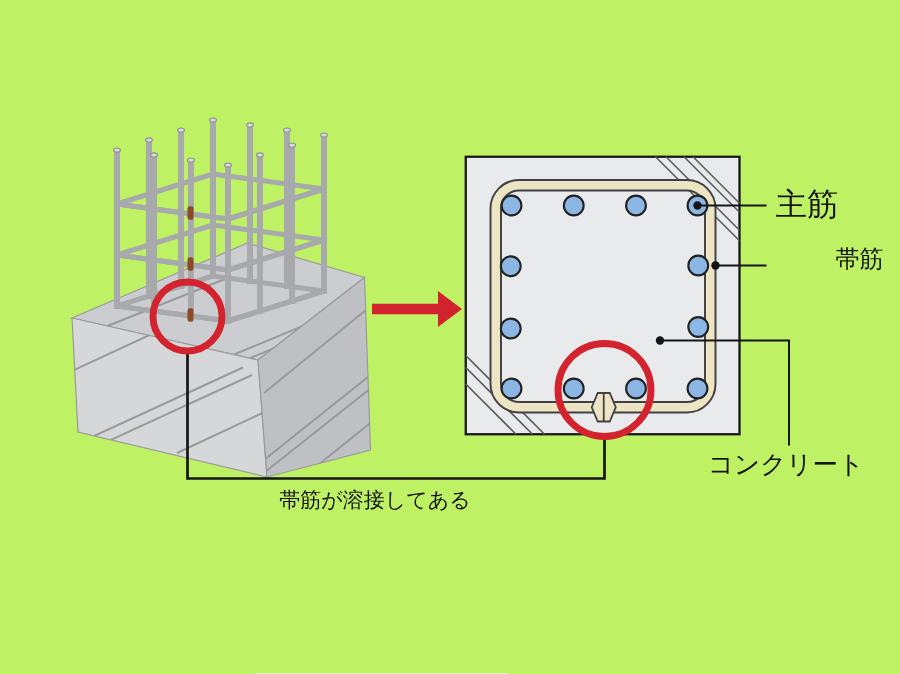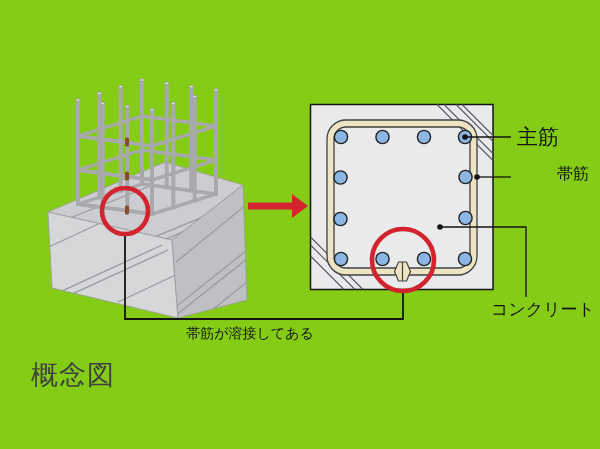--- a/index.html
+++ b/index.html
@@ -1,22 +1,22 @@
 <!DOCTYPE html>
 <html><head>
 <meta charset="utf-8">
 <style>
   html,body{margin:0;padding:0;background:#fff;}
-  .canvas{position:relative;width:600px;height:449px;background:#84cc16;overflow:hidden;
+  .canvas{position:relative;width:600px;height:449px;background:#bef264;overflow:hidden;
           font-family:"Liberation Sans",sans-serif;}
   .canvas svg{position:absolute;left:0;top:0;}
   .lbl{position:absolute;color:#141414;white-space:nowrap;line-height:1.15;}
   .lbl-main{left:517px;top:125px;font-size:21px;}
   .lbl-hoop{left:517px;top:165px;font-size:16px;margin-left:40px;}
-  .lbl-conc{left:472px;top:300px;font-size:17px;margin-left:19px;}
+  .lbl-conc{left:472px;top:300px;font-size:17px;}
   .lbl-weld{left:140px;top:325px;width:220px;text-align:center;font-size:14px;}
   .lbl-caption{left:31px;top:359px;font-size:27px;letter-spacing:1px;
                font-family:"DejaVu Serif","Liberation Serif",serif;color:#3f3f3f;}
 </style>
 </head>
 <body>
 
 <div class="canvas">
   <svg width="600" height="449" viewBox="0 0 600 449">
     <defs>
@@ -141,14 +141,13 @@
         <circle cx="440" cy="227" r="2.8" stroke="none"></circle>
         <polyline points="440,227 526,227 526,297" fill="none" stroke-width="1.3"></polyline>
       </g>
     </g>
   </svg>
 
   <div class="lbl lbl-main">主筋</div>
   <div class="lbl lbl-hoop">帯筋</div>
   <div class="lbl lbl-conc">コンクリート</div>
   <div class="lbl lbl-weld">帯筋が溶接してある</div>
-  <div class="lbl lbl-caption">概念図</div>
 </div>
 
 </body></html>

